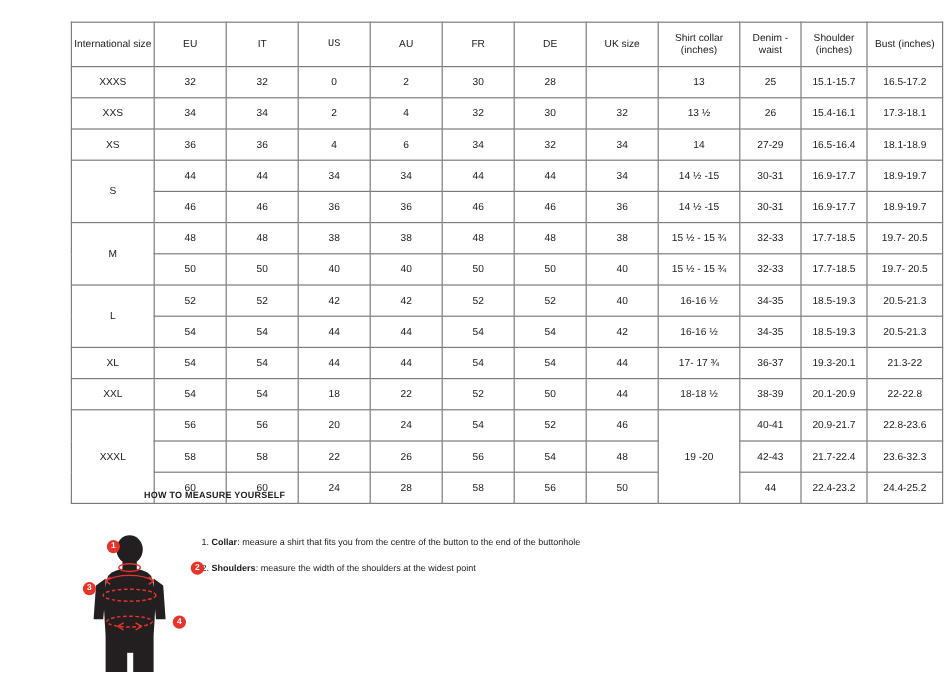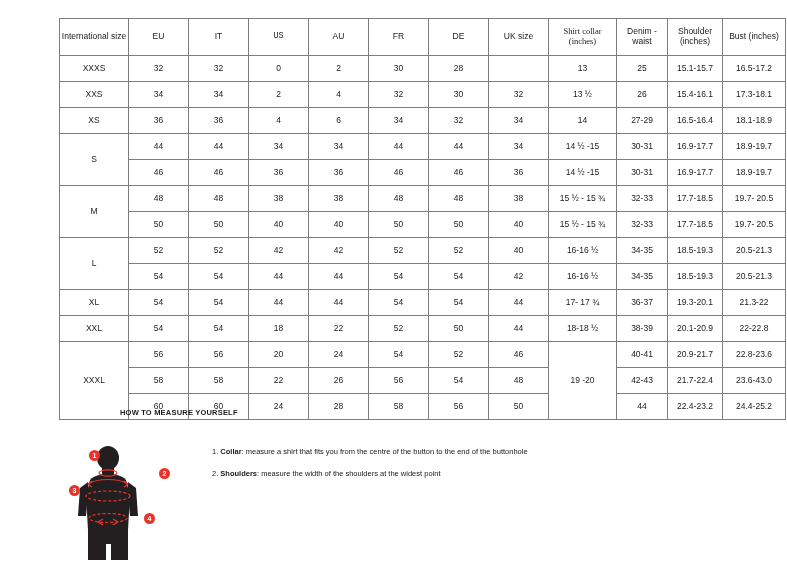--- a/index.html
+++ b/index.html
@@ -50,21 +50,21 @@
     font-size: 8.5px;
   }
   table.size-table th.col-intl { width: 66px; }
   table.size-table th.col-eu { width: 57px; }
   table.size-table th.col-it { width: 57px; }
   table.size-table th.col-us { width: 57px; font-family: Liberation Mono, monospace; }
   table.size-table th.col-au { width: 57px; }
   table.size-table th.col-fr { width: 57px; }
   table.size-table th.col-de { width: 57px; }
   table.size-table th.col-uk { width: 57px; }
-  table.size-table th.col-collar { width: 65px; font-family: Liberation Serif, serif; }
+  table.size-table th.col-collar { width: 65px; }
   table.size-table th.col-denim { width: 48px; }
   table.size-table th.col-shoulder { width: 52px; }
   table.size-table th.col-bust { width: 60px; }
 
   
   .measure-title {
     position: absolute;
     left: 120px;
     top: 408px;
     font-size: 7.5px;
@@ -76,21 +76,20 @@
     position: absolute;
     left: 168px;
     top: 447px;
     width: 520px;
   }
   .instructions li {
     font-size: 7.5px;
     line-height: 1.25;
     margin-bottom: 12.5px;
     color: #1a1a1a;
-    margin-left: 44px;
   }
   .instructions ol {
     margin: 0;
     padding-left: 12px;
   }
   .instructions b { font-weight: bold; }
 
   .figure {
     position: absolute;
     left: 60px;
@@ -303,21 +302,21 @@
           <tr>
             <td>58</td>
             <td>58</td>
             <td>22</td>
             <td>26</td>
             <td>56</td>
             <td>54</td>
             <td>48</td>
             <td>42-43</td>
             <td>21.7-22.4</td>
-            <td>23.6-43.0</td>
+            <td>23.6-32.3</td>
           </tr>
           <tr>
             <td>60</td>
             <td>60</td>
             <td>24</td>
             <td>28</td>
             <td>58</td>
             <td>56</td>
             <td>50</td>
             <td>44</td>

